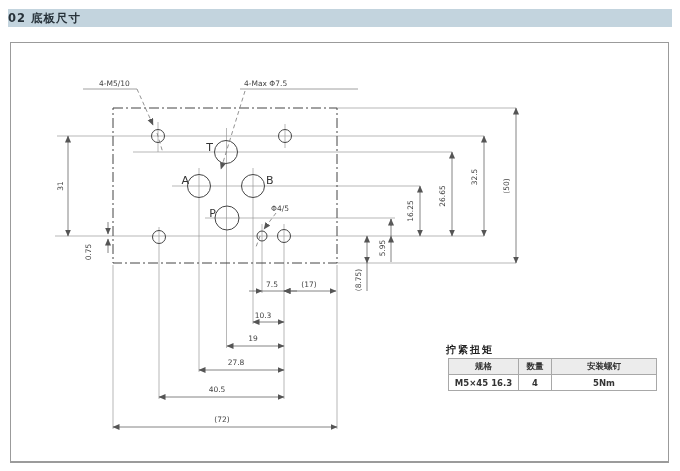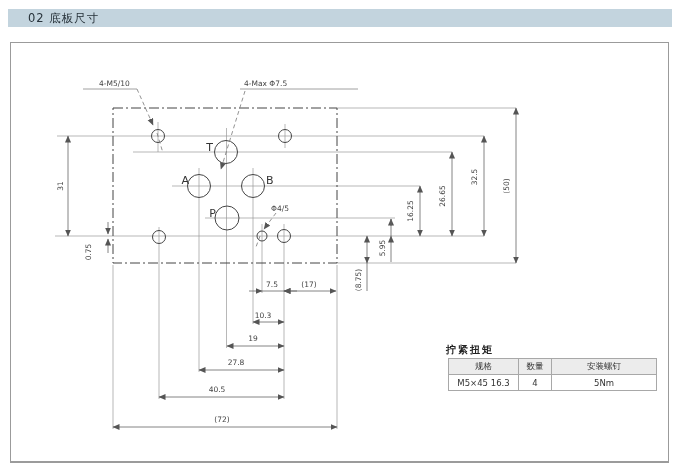--- a/index.html
+++ b/index.html
@@ -5,40 +5,40 @@
   html,body{margin:0;padding:0;background:#ffffff;}
   body{
     width:680px;height:471px;position:relative;overflow:hidden;
     font-family:"DejaVu Sans", sans-serif;
   }
   .title-bar{
     position:absolute;left:8px;top:9px;width:664px;height:18px;
     background:#c3d4de;display:flex;align-items:center;
   }
   .title-bar .t{
-    font-size:11.5px;font-weight:normal;color:#27323a;padding-left:20px;
+    font-size:11.5px;font-weight:bold;color:#27323a;
     letter-spacing:1px;
   }
   .panel{
     position:absolute;left:10px;top:42px;width:657px;height:418px;
     background:#ffffff;border:1px solid #9b9b9b;border-bottom-width:2px;
   }
   svg{position:absolute;left:0;top:0;}
   svg text{fill:#444;font-size:7.5px;font-family:"DejaVu Sans",sans-serif;}
   svg text.port{font-size:11px;fill:#333;}
   .screw-table-title{
     position:absolute;left:446px;top:343px;font-size:10px;font-weight:bold;
     color:#222;letter-spacing:2px;
   }
   .screw-table{
     position:absolute;left:448px;top:358px;width:205px;
     border-collapse:collapse;table-layout:fixed;
   }
   .screw-table td,.screw-table th{
-    border:1px solid #a8a8a8;font-size:8.5px;font-weight:normal;
+    border:1px solid #a8a8a8;font-size:8.5px;font-weight:bold;
     color:#333;text-align:center;height:15px;padding:0;
   }
   .screw-table th{background:#ececec;}
   .c1{width:69px;} .c2{width:32px;} .c3{width:104px;}
 </style>
 </head>
 <body>
 
 <div class="title-bar">
   <span class="t">02 底板尺寸</span>

